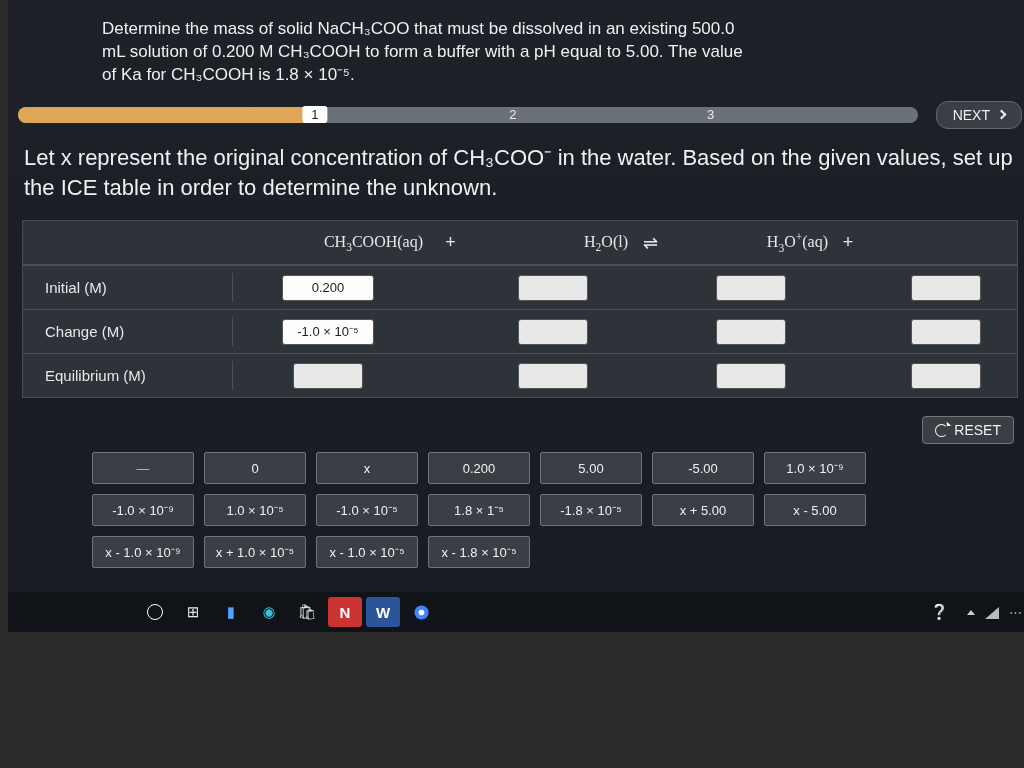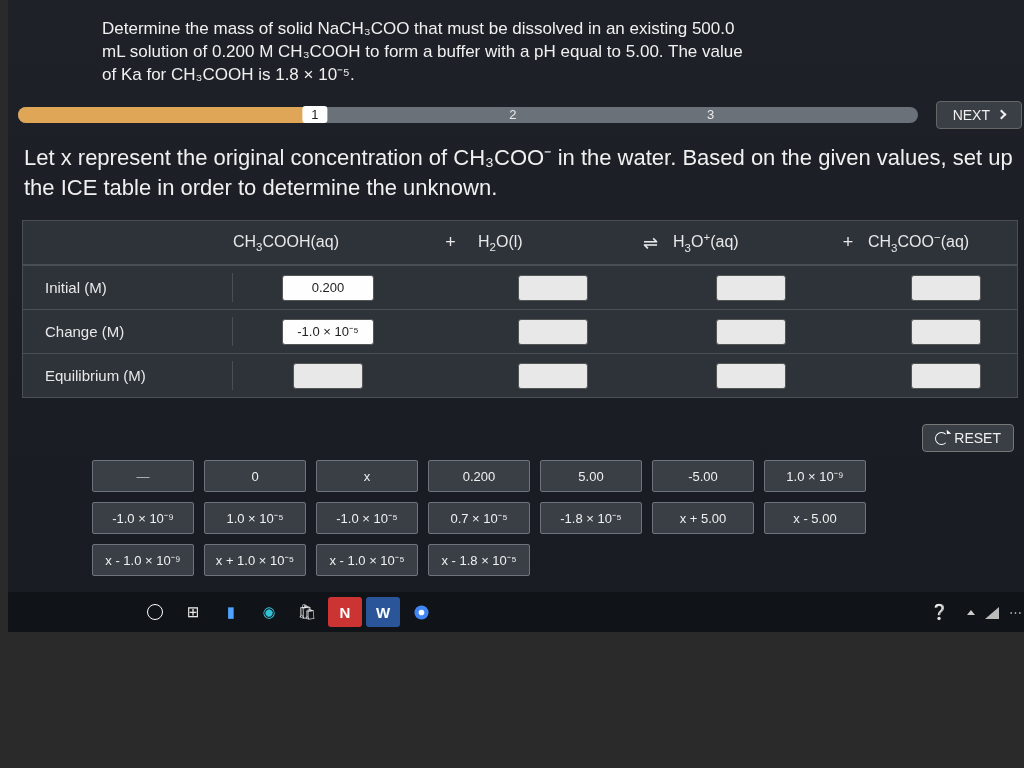--- a/index.html
+++ b/index.html
@@ -55,21 +55,21 @@
   .plab1 { left: 33%; background:#fefefe; color:#222; padding:1px 9px; border-radius:3px; font-weight:500;}
   .plab2 { left: 55%; color:#eaeaea;}
   .plab3 { left: 77%; color:#eaeaea;}
   .next-btn {
     margin-left: 18px;
     background: #3a3f46;
     border: 1px solid #666;
     color: #f0f0f0;
     padding: 5px 16px;
     font-size: 14px;
-    border-radius: 4px;
+    border-radius: 12px;
     display: flex; align-items: center; gap: 8px;
     cursor: pointer;
   }
   .instr {
     padding: 4px 12px 12px 12px;
     font-size: 22px;
     line-height: 1.35;
     color: #f0f0f0;
   }
 
@@ -86,21 +86,21 @@
   }
   .ice-header {
     border-bottom: 1px solid #4a4f55;
     font-size: 16px;
     text-align: center;
     padding: 8px 0;
   }
   .ice-row { border-top: 1px solid #4a4f55; }
   .ice-row > div { padding: 6px 10px; }
   .ice-label { font-size: 15px; padding-left: 14px !important; text-align:left; border-right:1px solid #4a4f55;margin-left:8px;}
-  .chem { text-align: left; }
+  .chem { text-align: right; font-family: Liberation Serif, serif; }
   .op { text-align: center; font-size:18px;}
   .slot {
     display:inline-block;
     min-width: 92px;
     height: 26px;
     background: #fefefe;
     color: #222;
     border: 1px solid #555;
     border-radius: 3px;
     text-align: center;
@@ -117,21 +117,20 @@
   }
   .reset-btn {
     background: #3a3f46;
     border: 1px solid #777;
     color: #f0f0f0;
     padding: 5px 12px;
     font-size: 14px;
     border-radius: 4px;
     display:flex; align-items:center; gap:6px;
     cursor:pointer;
-    margin-top:8px;
   }
   .tiles {
     padding: 2px 60px 0 80px;
     display: flex;
     flex-wrap: wrap;
     gap: 10px 10px;
   }
   .tile {
     background: #3a3f46;
     border: 1px solid #6e747b;
@@ -216,21 +215,20 @@
 
   <div class="ice-wrap">
     <div class="ice-header">
       <div></div>
       <div class="chem">CH<sub>3</sub>COOH(aq)</div>
       <div class="op">+</div>
       <div class="chem">H<sub>2</sub>O(l)</div>
       <div class="op">⇌</div>
       <div class="chem">H<sub>3</sub>O<sup>+</sup>(aq)</div>
       <div class="op">+</div>
-      <div class="chem">CH<sub>3</sub>COO<sup>−</sup>(aq)</div>
     </div>
 
     <div class="ice-row">
       <div class="ice-label">Initial (M)</div>
       <div class="cellc"><span class="slot">0.200</span></div>
       <div></div>
       <div class="cellc"><span class="slot empty-narrow"></span></div>
       <div></div>
       <div class="cellc"><span class="slot empty-narrow"></span></div>
       <div></div>
@@ -271,21 +269,21 @@
     <div class="tile wdash">—</div>
     <div class="tile">0</div>
     <div class="tile">x</div>
     <div class="tile">0.200</div>
     <div class="tile">5.00</div>
     <div class="tile">-5.00</div>
     <div class="tile">1.0 × 10⁻⁹</div>
     <div class="tile">-1.0 × 10⁻⁹</div>
     <div class="tile">1.0 × 10⁻⁵</div>
     <div class="tile">-1.0 × 10⁻⁵</div>
-    <div class="tile">0.7 × 10⁻⁵</div>
+    <div class="tile">1.8 × 1⁻⁵</div>
     <div class="tile">-1.8 × 10⁻⁵</div>
     <div class="tile">x + 5.00</div>
     <div class="tile">x - 5.00</div>
     <div class="tile">x - 1.0 × 10⁻⁹</div>
     <div class="tile">x + 1.0 × 10⁻⁵</div>
     <div class="tile">x - 1.0 × 10⁻⁵</div>
     <div class="tile">x - 1.8 × 10⁻⁵</div>
   </div>
 
   <div class="taskbar">

